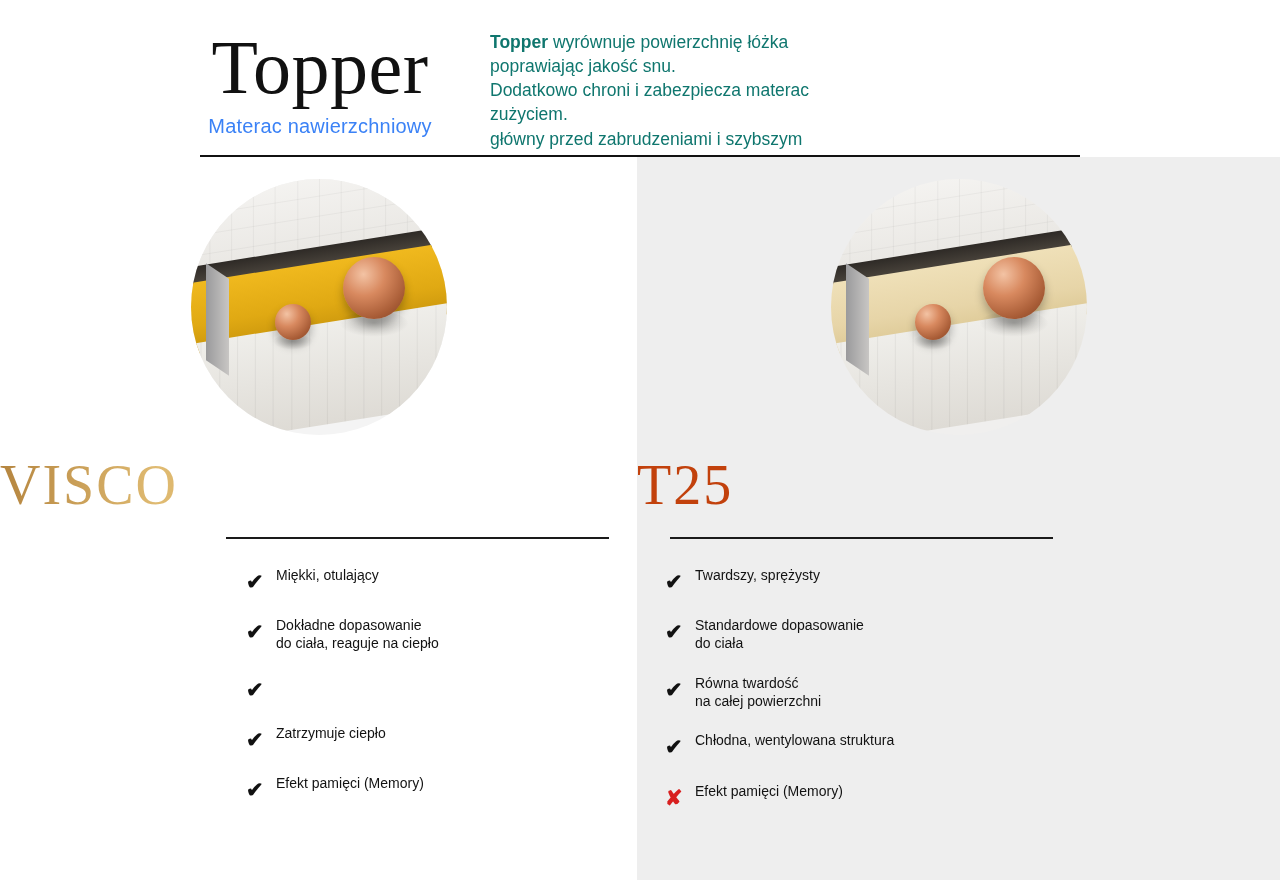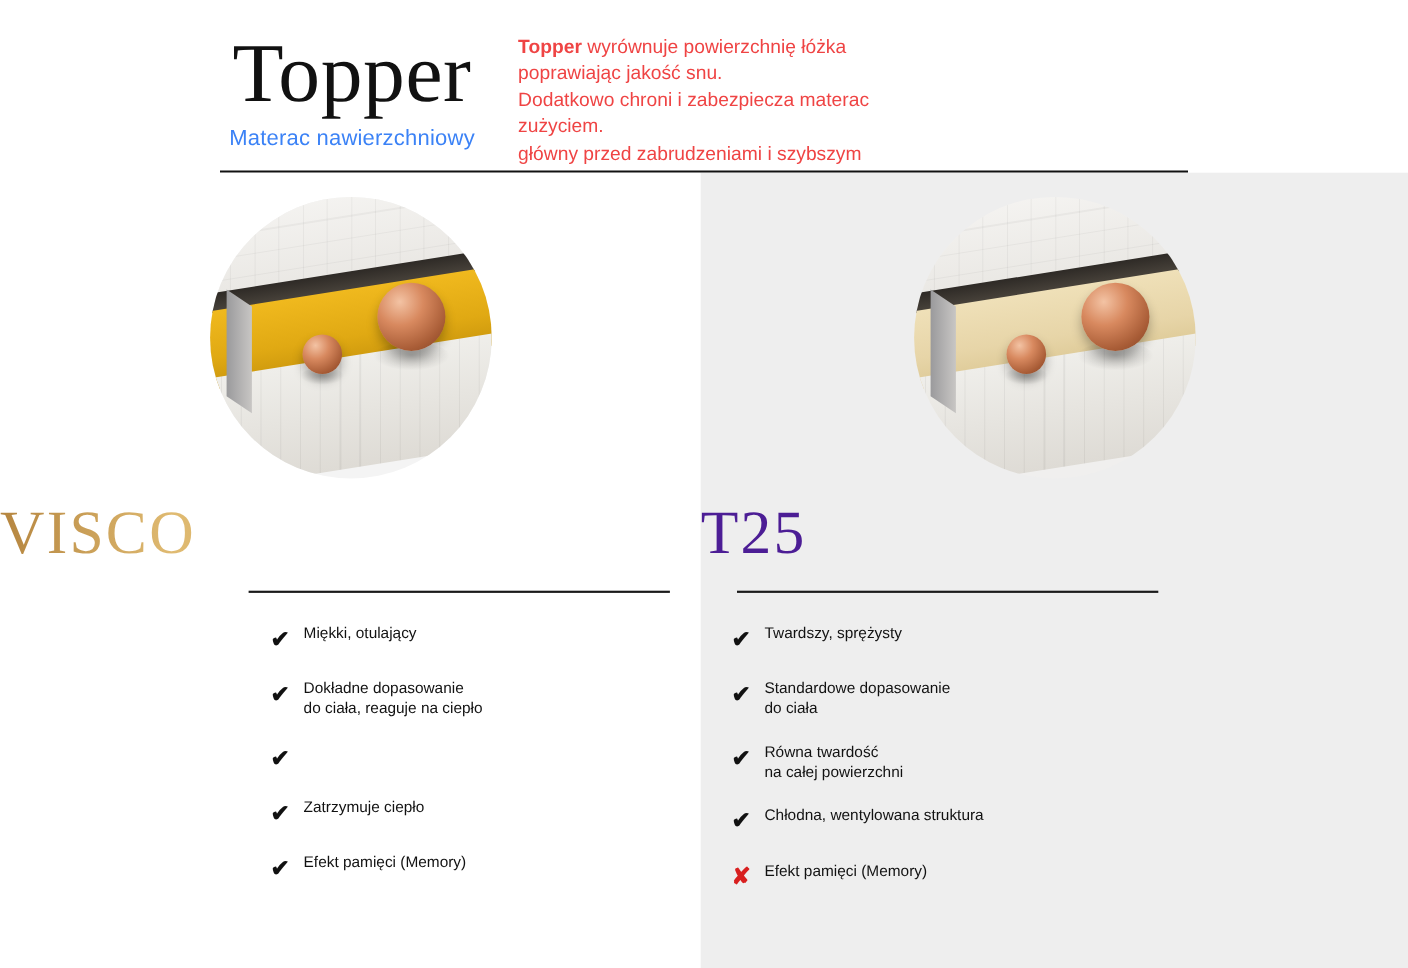--- a/index.html
+++ b/index.html
@@ -43,26 +43,26 @@
     font-weight: 400;
     margin: 0;
   }
   .brand-sub {
     font-size: 20px;
     color: #3b82f6;
     margin-top: 12px;
     letter-spacing: 0.2px;
   }
   .header-right {
-    margin-left: 31px;
+    margin-left: 50px;
     width: 430px;
     padding-top: 12px;
     font-size: 17.5px;
     line-height: 1.38;
-    color: #ef4444;
+    color: #0f766e;
   }
   .header-right b {
     font-weight: 700;
   }
   .hdr-line {
     display: block;
   }
 
   
   .divider {
@@ -201,21 +201,21 @@
     margin-top: 22px;
     line-height: 1;
   }
   .prod-name.visco {
     background: linear-gradient(90deg, #b5853f 0%, #e0bb72 25%, #c79a4b 50%, #e6c788 75%, #ab7c37 100%);
     -webkit-background-clip: text;
     background-clip: text;
     color: transparent;
   }
   .prod-name.t25 {
-    color: #4c1d95;
+    color: #c2410c;
   }
 
   .rule {
     height: 2px;
     background: #1a1a1a;
     margin: 24px auto 0 auto;
   }
   .rule.left { width: 383px; margin-left: 226px; }
   .rule.right { width: 383px; margin-left: 33px; }
 

